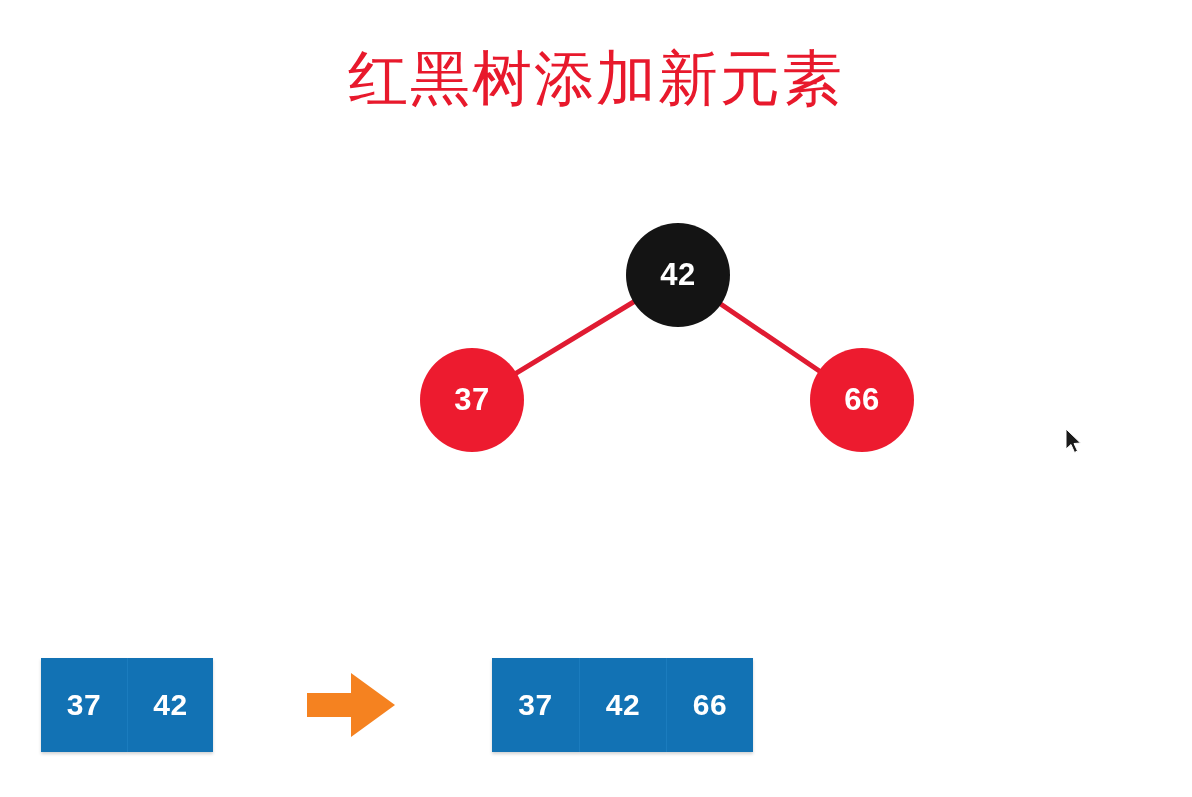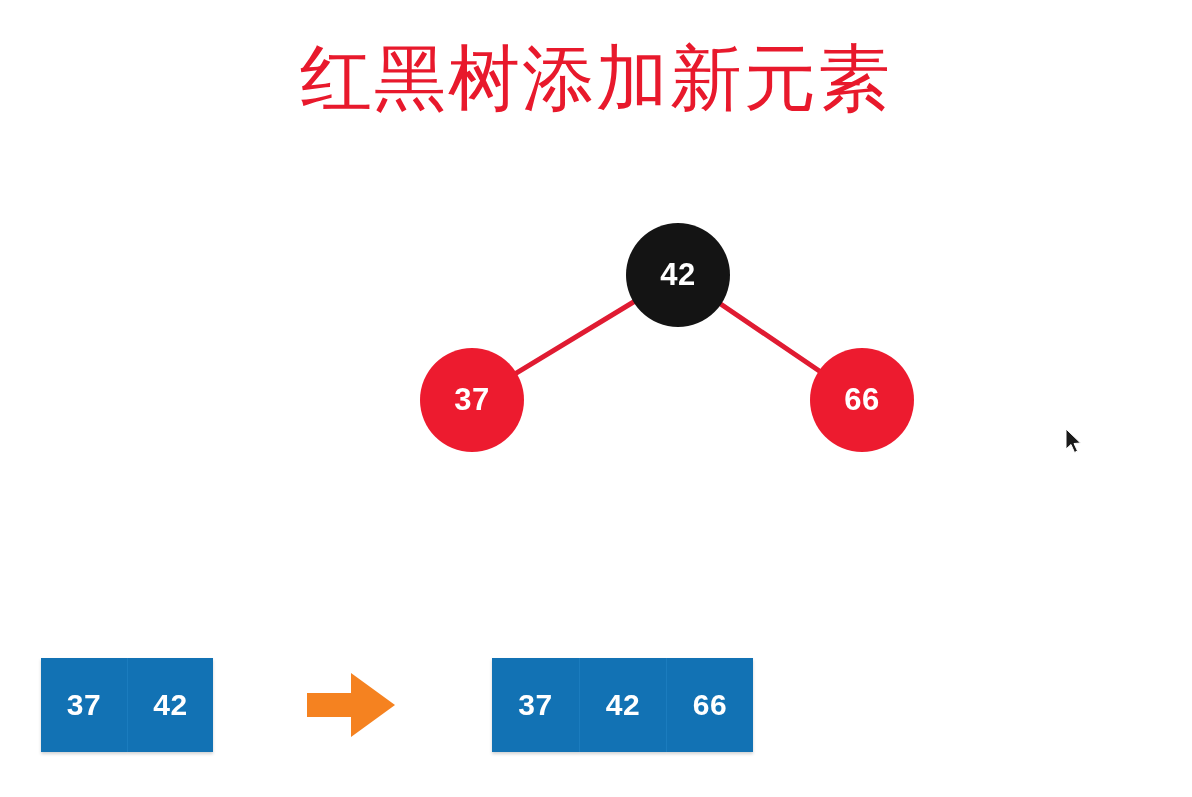--- a/index.html
+++ b/index.html
@@ -28,21 +28,21 @@
 
   
   #slide-title {
     position: absolute;
     left: 0;
     top: 22px;
     width: 1192px;
     text-align: center;
     color: #e8192c;
     font-family: "DejaVu Sans", "Liberation Sans", sans-serif;
-    font-size: 72px;
+    font-size: 60px;
     line-height: 112px;
     font-weight: 500;
     letter-spacing: 2px;
     white-space: nowrap;
   }
 
   
   #tree-area {
     position: absolute;
     left: 0; top: 0;

